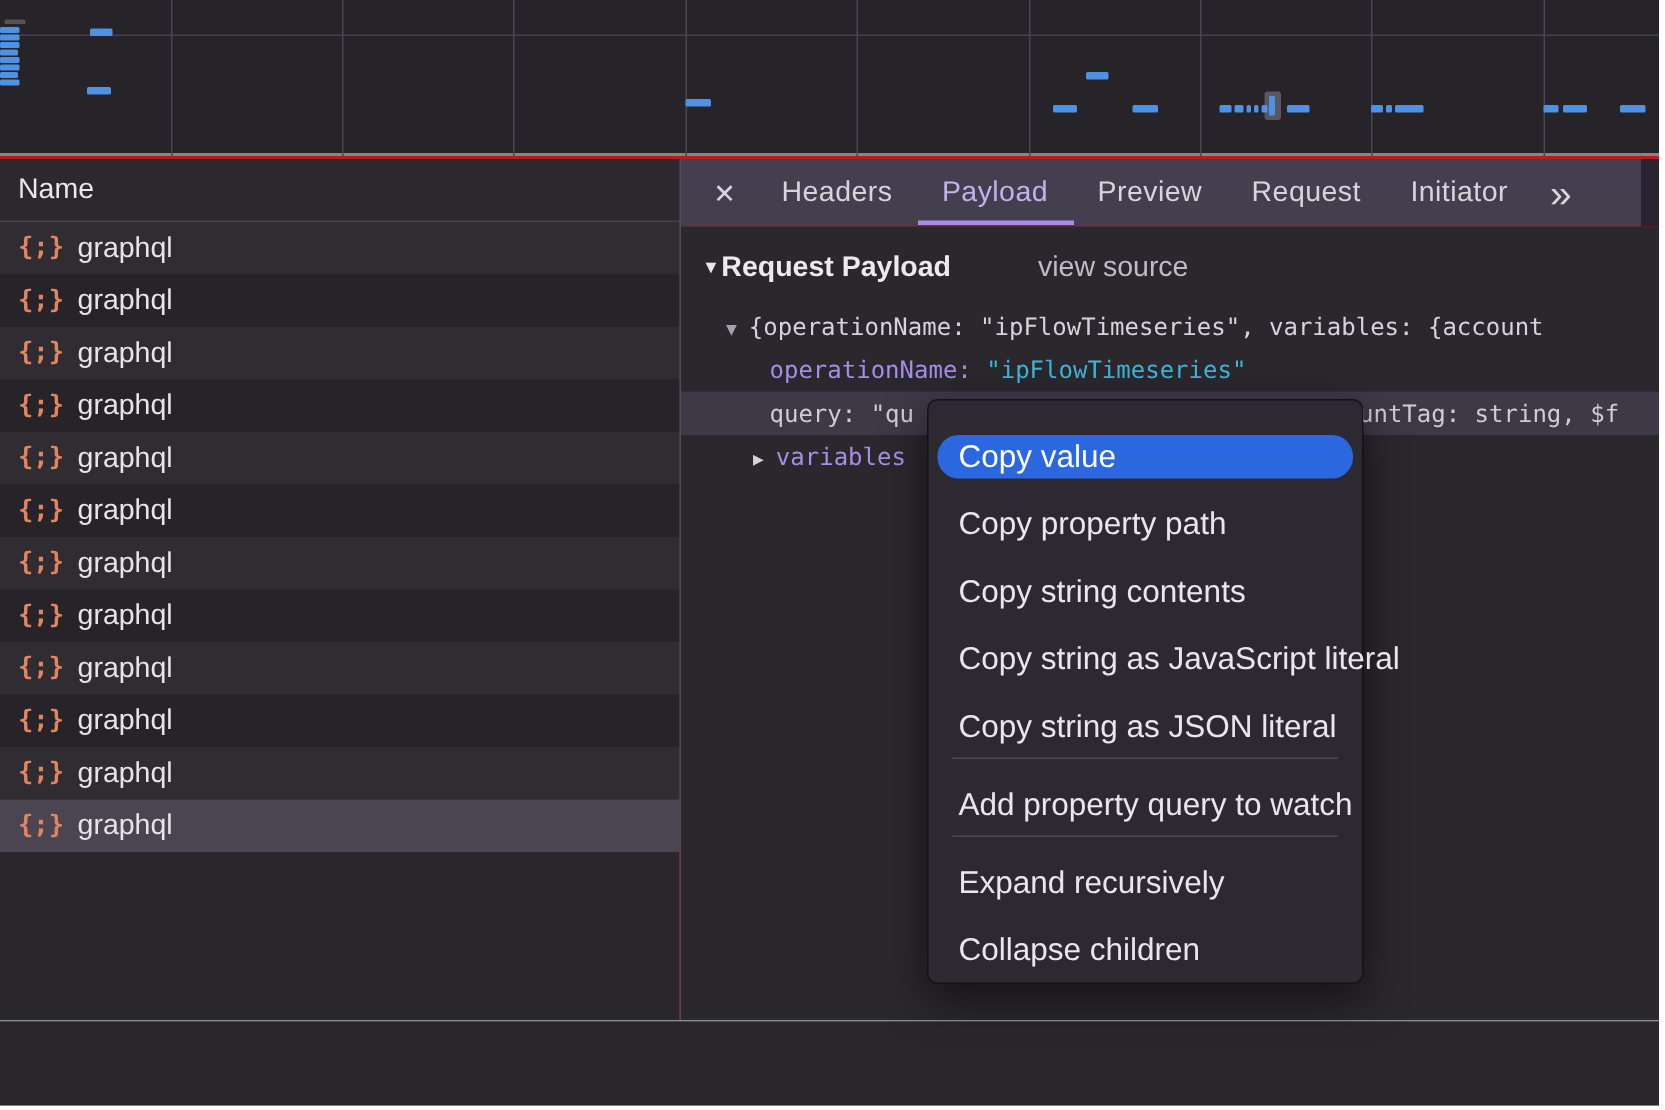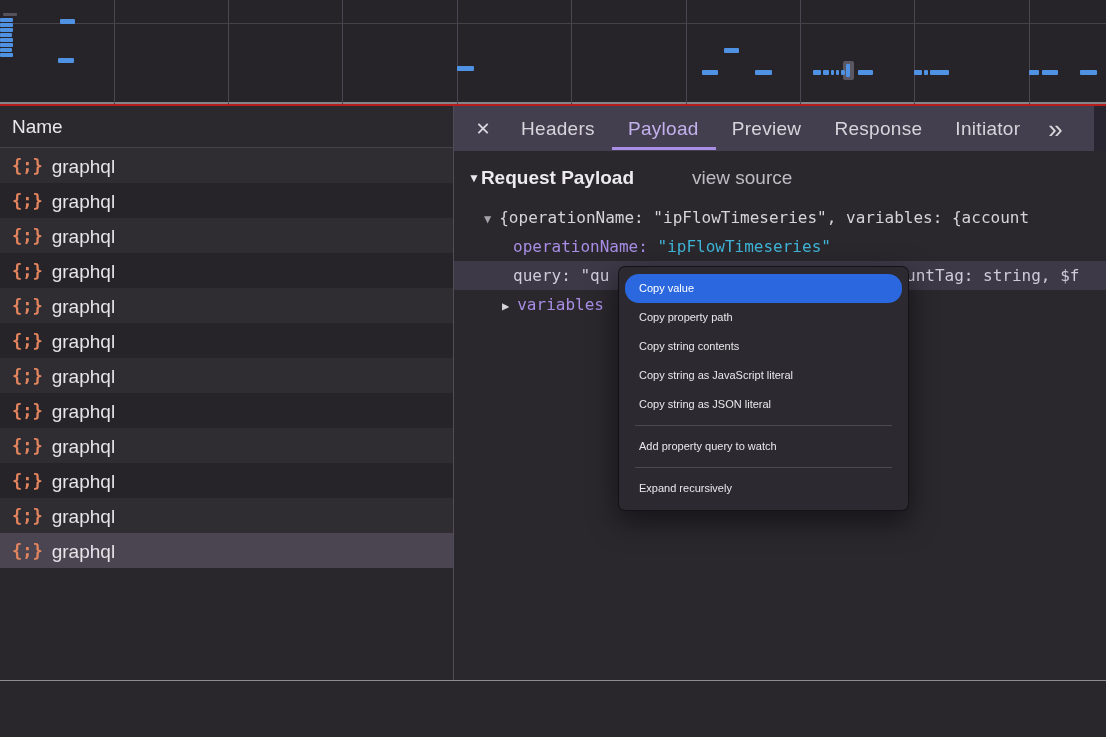--- a/index.html
+++ b/index.html
@@ -49,21 +49,21 @@
   .tl-3 { top:110px; padding-left:59px; background:#3d3947; color:#cfcbdb; }
   .tl-4 { top:139px; padding-left:48px; }
   .tree-tri { color:#a5a2aa; font-size:12px; margin-right:8px; }
   .k-violet { color:#a78de4; }
   .v-cyan { color:#3fb4d6; }
   .frag-right { position:absolute; left:452px; top:0; }
   .tl-4 .frag-right { color:#d9d6dd; }
 
   
   .ctx-menu { position:absolute; left:618px; top:266px; width:291px; background:#2c2a30; border:1px solid rgba(10,9,12,0.7); border-radius:7px; box-shadow:0 10px 28px rgba(0,0,0,0.5); padding:7px 6px; z-index:50; }
-  .ctx-item { height:29px; line-height:29px; padding-left:14px; color:#e9e7ec; font-size:11px; border-radius:14px; white-space:nowrap; cursor:default; }
+  .ctx-item { height:29px; line-height:29px; padding-left:14px; color:#e9e7ec; font-size:21px; border-radius:14px; white-space:nowrap; cursor:default;margin-top:16px; }
   .ctx-item.highlighted { background:#2b68e0; color:#ffffff; }
   .ctx-div { height:1px; background:#4c4a51; margin:6px 10px; }
 
   
   .footer-divider { position:absolute; left:0; top:680px; width:1106px; height:1px; background:#8e8b93; }
   .footer { position:absolute; left:0; top:681px; width:1106px; height:56px; background:#29262c; }
 </style>
 </head>
 <body>
 
@@ -133,21 +133,21 @@
     <div class="v-divider"></div>
 
     <div class="tabbar">
       <div class="close-btn">
         <span>✕</span>
       </div>
       <div style="display:flex;align-items:center;height:45px;">
           <div class="tab">Headers</div>
           <div class="tab active">Payload</div>
           <div class="tab">Preview</div>
-          <div class="tab">Response</div>
+          <div class="tab">Request</div>
           <div class="tab">Initiator</div>
         </div>
       <div class="tab-overflow">
         <span>»</span>
       </div>
     </div>
     <div class="tabbar-endcap"></div>
 
     <div class="payload-pane">
       <div class="rp-header">
@@ -178,16 +178,17 @@
     <div class="ctx-menu">
         <div class="ctx-item highlighted">Copy value</div>
         <div class="ctx-item">Copy property path</div>
         <div class="ctx-item">Copy string contents</div>
         <div class="ctx-item">Copy string as JavaScript literal</div>
         <div class="ctx-item">Copy string as JSON literal</div>
         <div class="ctx-div"></div>
         <div class="ctx-item">Add property query to watch</div>
         <div class="ctx-div"></div>
         <div class="ctx-item">Expand recursively</div>
+        <div class="ctx-item">Collapse children</div>
       </div>
 
   </div>
 </div>
 
 </body></html>

